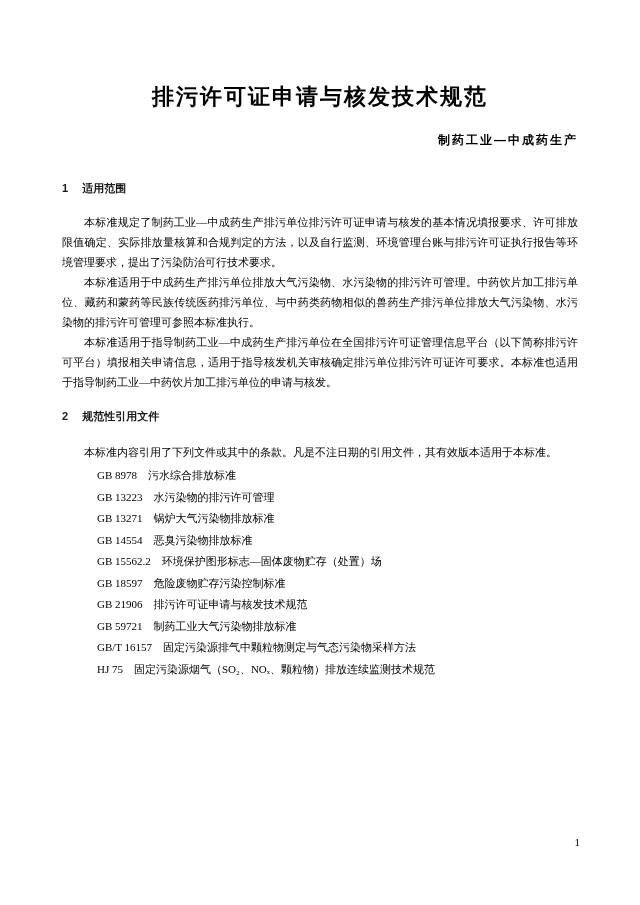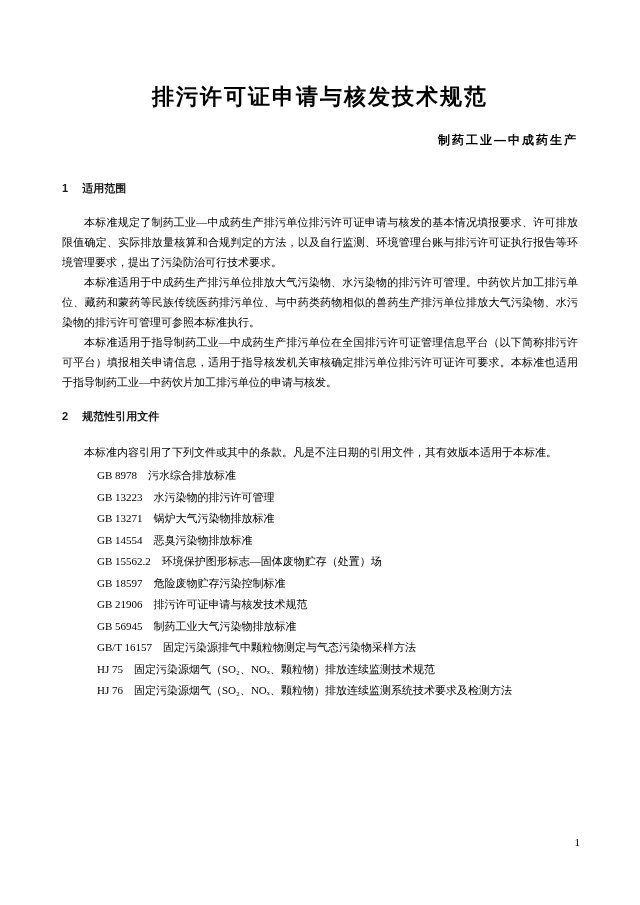--- a/index.html
+++ b/index.html
@@ -112,22 +112,21 @@
     <p class="body-para">本标准内容引用了下列文件或其中的条款。凡是不注日期的引用文件，其有效版本适用于本标准。</p>
 
     <div class="ref-list">
       <div class="ref-item"><span class="ref-code">GB 8978</span><span class="ref-title">污水综合排放标准</span></div>
       <div class="ref-item"><span class="ref-code">GB 13223</span><span class="ref-title">水污染物的排污许可管理</span></div>
       <div class="ref-item"><span class="ref-code">GB 13271</span><span class="ref-title">锅炉大气污染物排放标准</span></div>
       <div class="ref-item"><span class="ref-code">GB 14554</span><span class="ref-title">恶臭污染物排放标准</span></div>
       <div class="ref-item"><span class="ref-code">GB 15562.2</span><span class="ref-title">环境保护图形标志—固体废物贮存（处置）场</span></div>
       <div class="ref-item"><span class="ref-code">GB 18597</span><span class="ref-title">危险废物贮存污染控制标准</span></div>
       <div class="ref-item"><span class="ref-code">GB 21906</span><span class="ref-title">排污许可证申请与核发技术规范</span></div>
-      <div class="ref-item"><span class="ref-code">GB 56945</span><span class="ref-title">制药工业大气污染物排放标准</span></div>
+      <div class="ref-item"><span class="ref-code">GB 59721</span><span class="ref-title">制药工业大气污染物排放标准</span></div>
       <div class="ref-item"><span class="ref-code">GB/T 16157</span><span class="ref-title">固定污染源排气中颗粒物测定与气态污染物采样方法</span></div>
       <div class="ref-item"><span class="ref-code">HJ 75</span><span class="ref-title">固定污染源烟气（SO₂、NOₓ、颗粒物）排放连续监测技术规范</span></div>
-      <div class="ref-item"><span class="ref-code">HJ 76</span><span class="ref-title">固定污染源烟气（SO₂、NOₓ、颗粒物）排放连续监测系统技术要求及检测方法</span></div>
     </div>
 
   </div>
 
   <div class="page-number">1</div>
 </div>
 
 </body></html>

